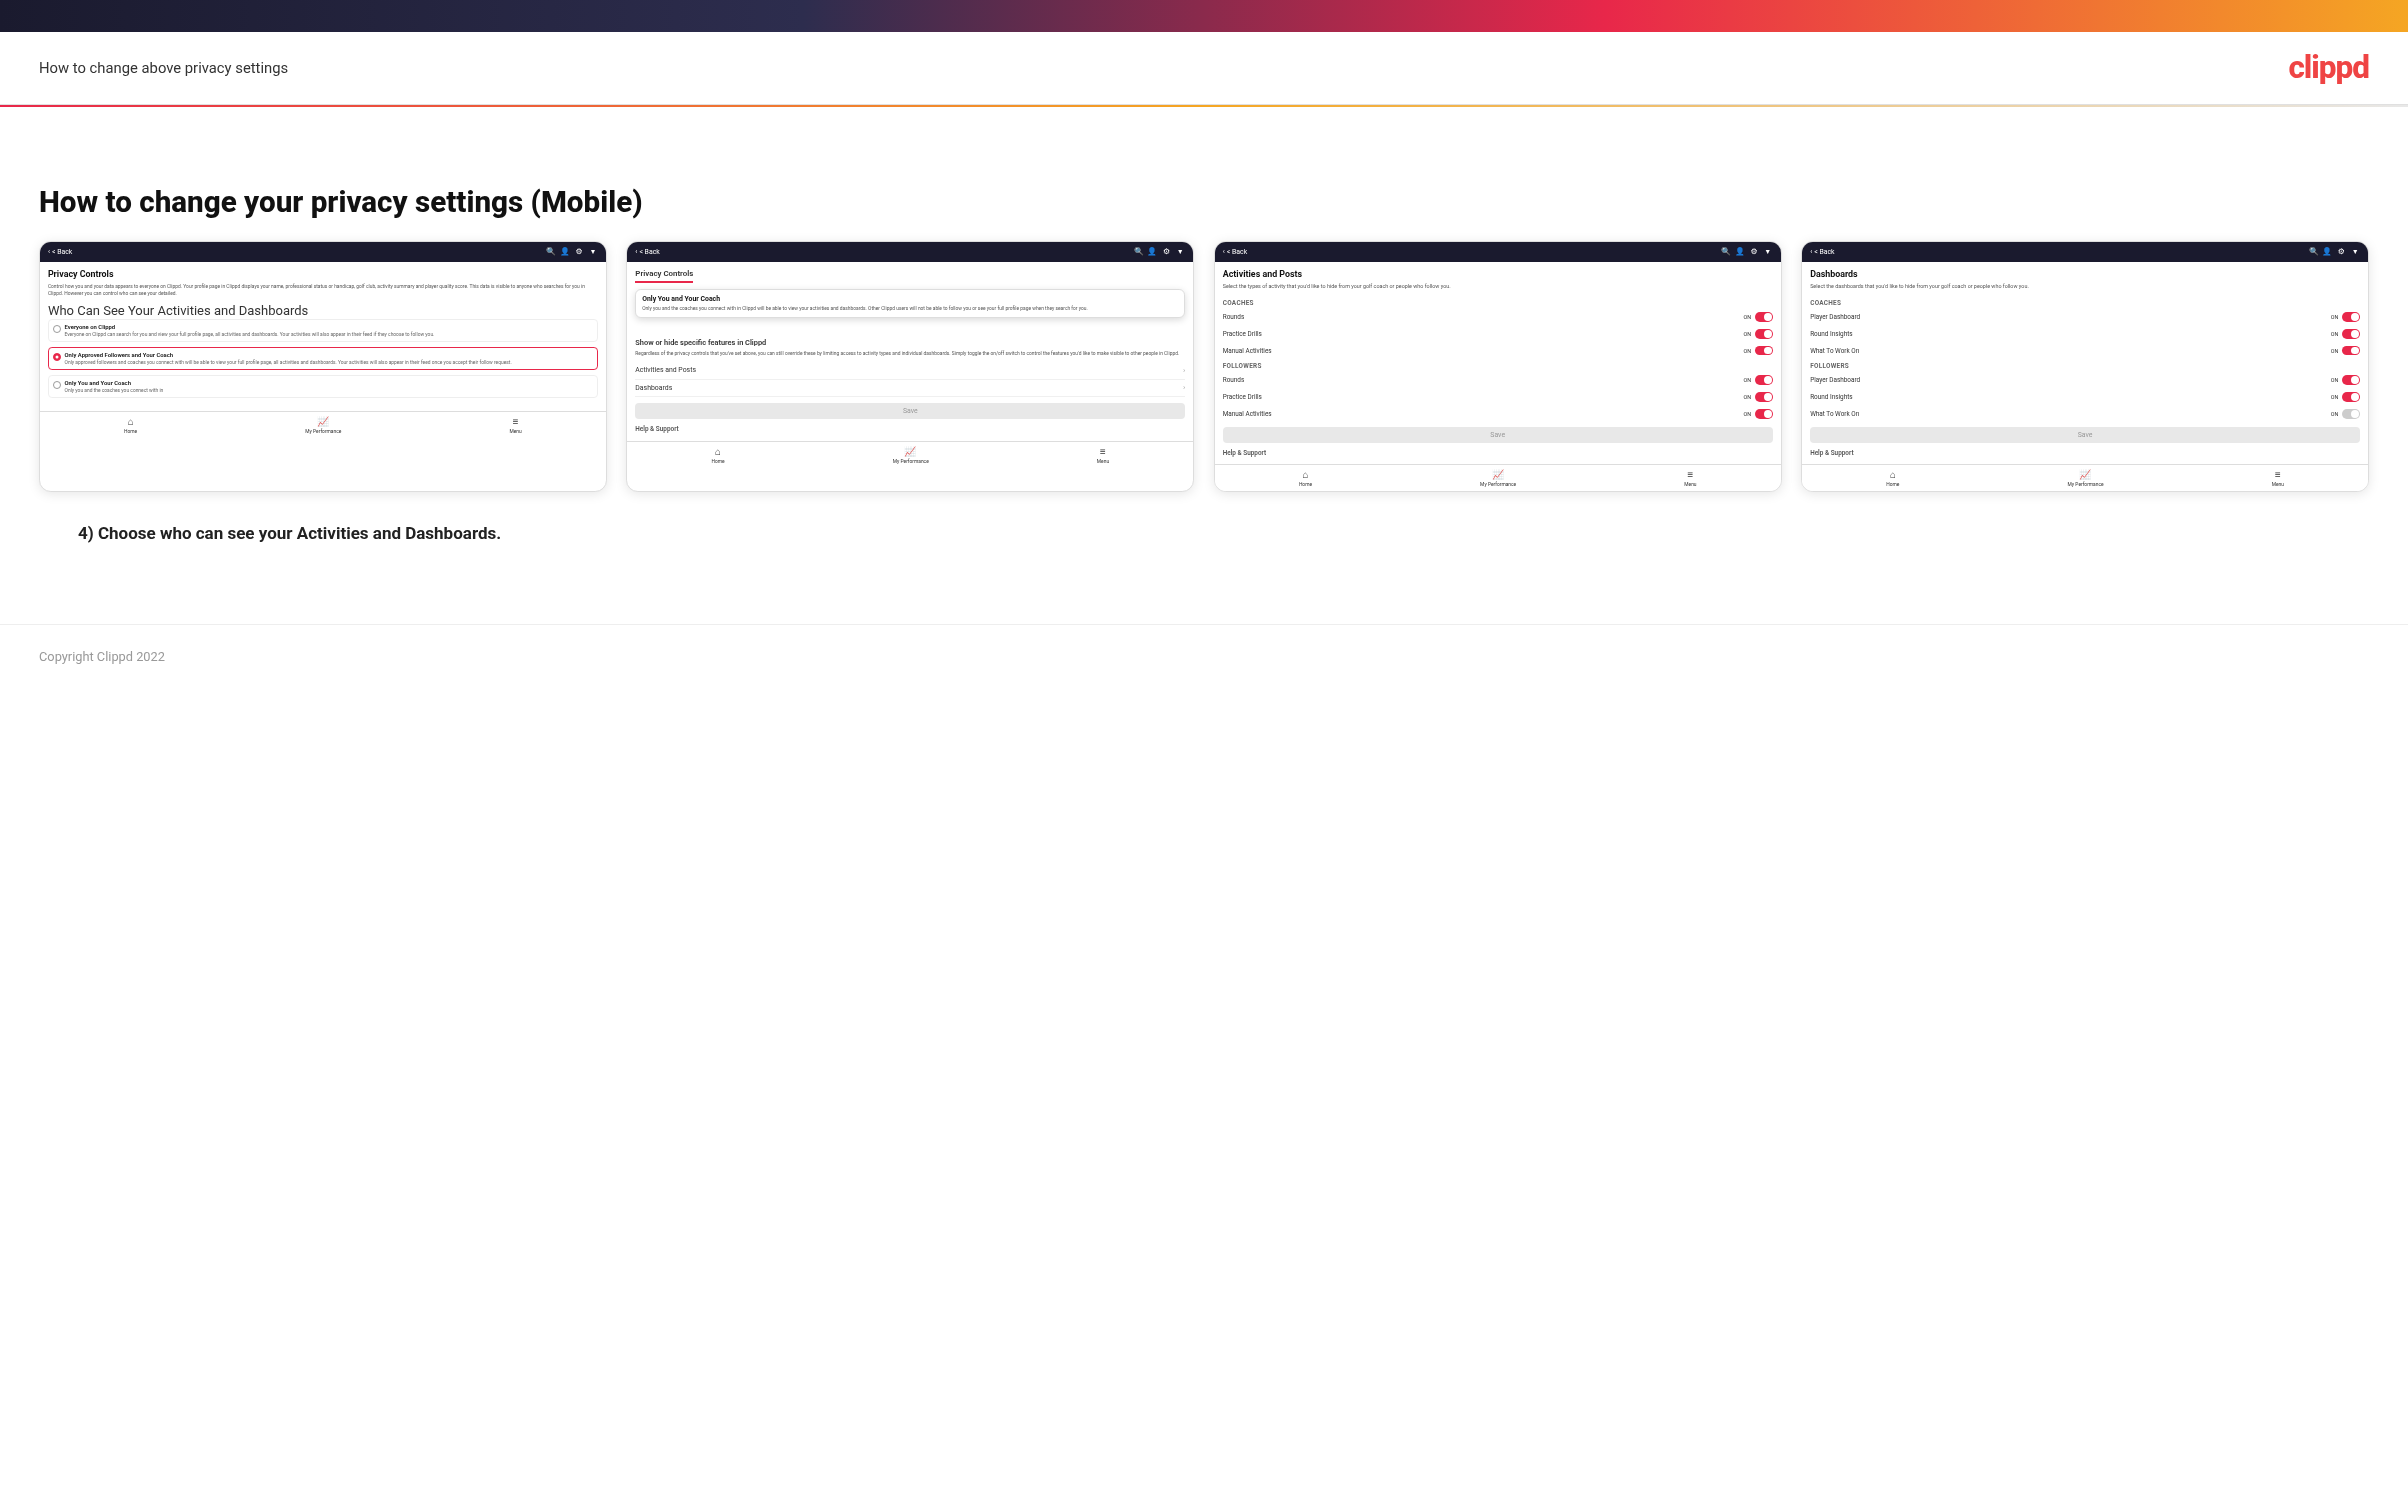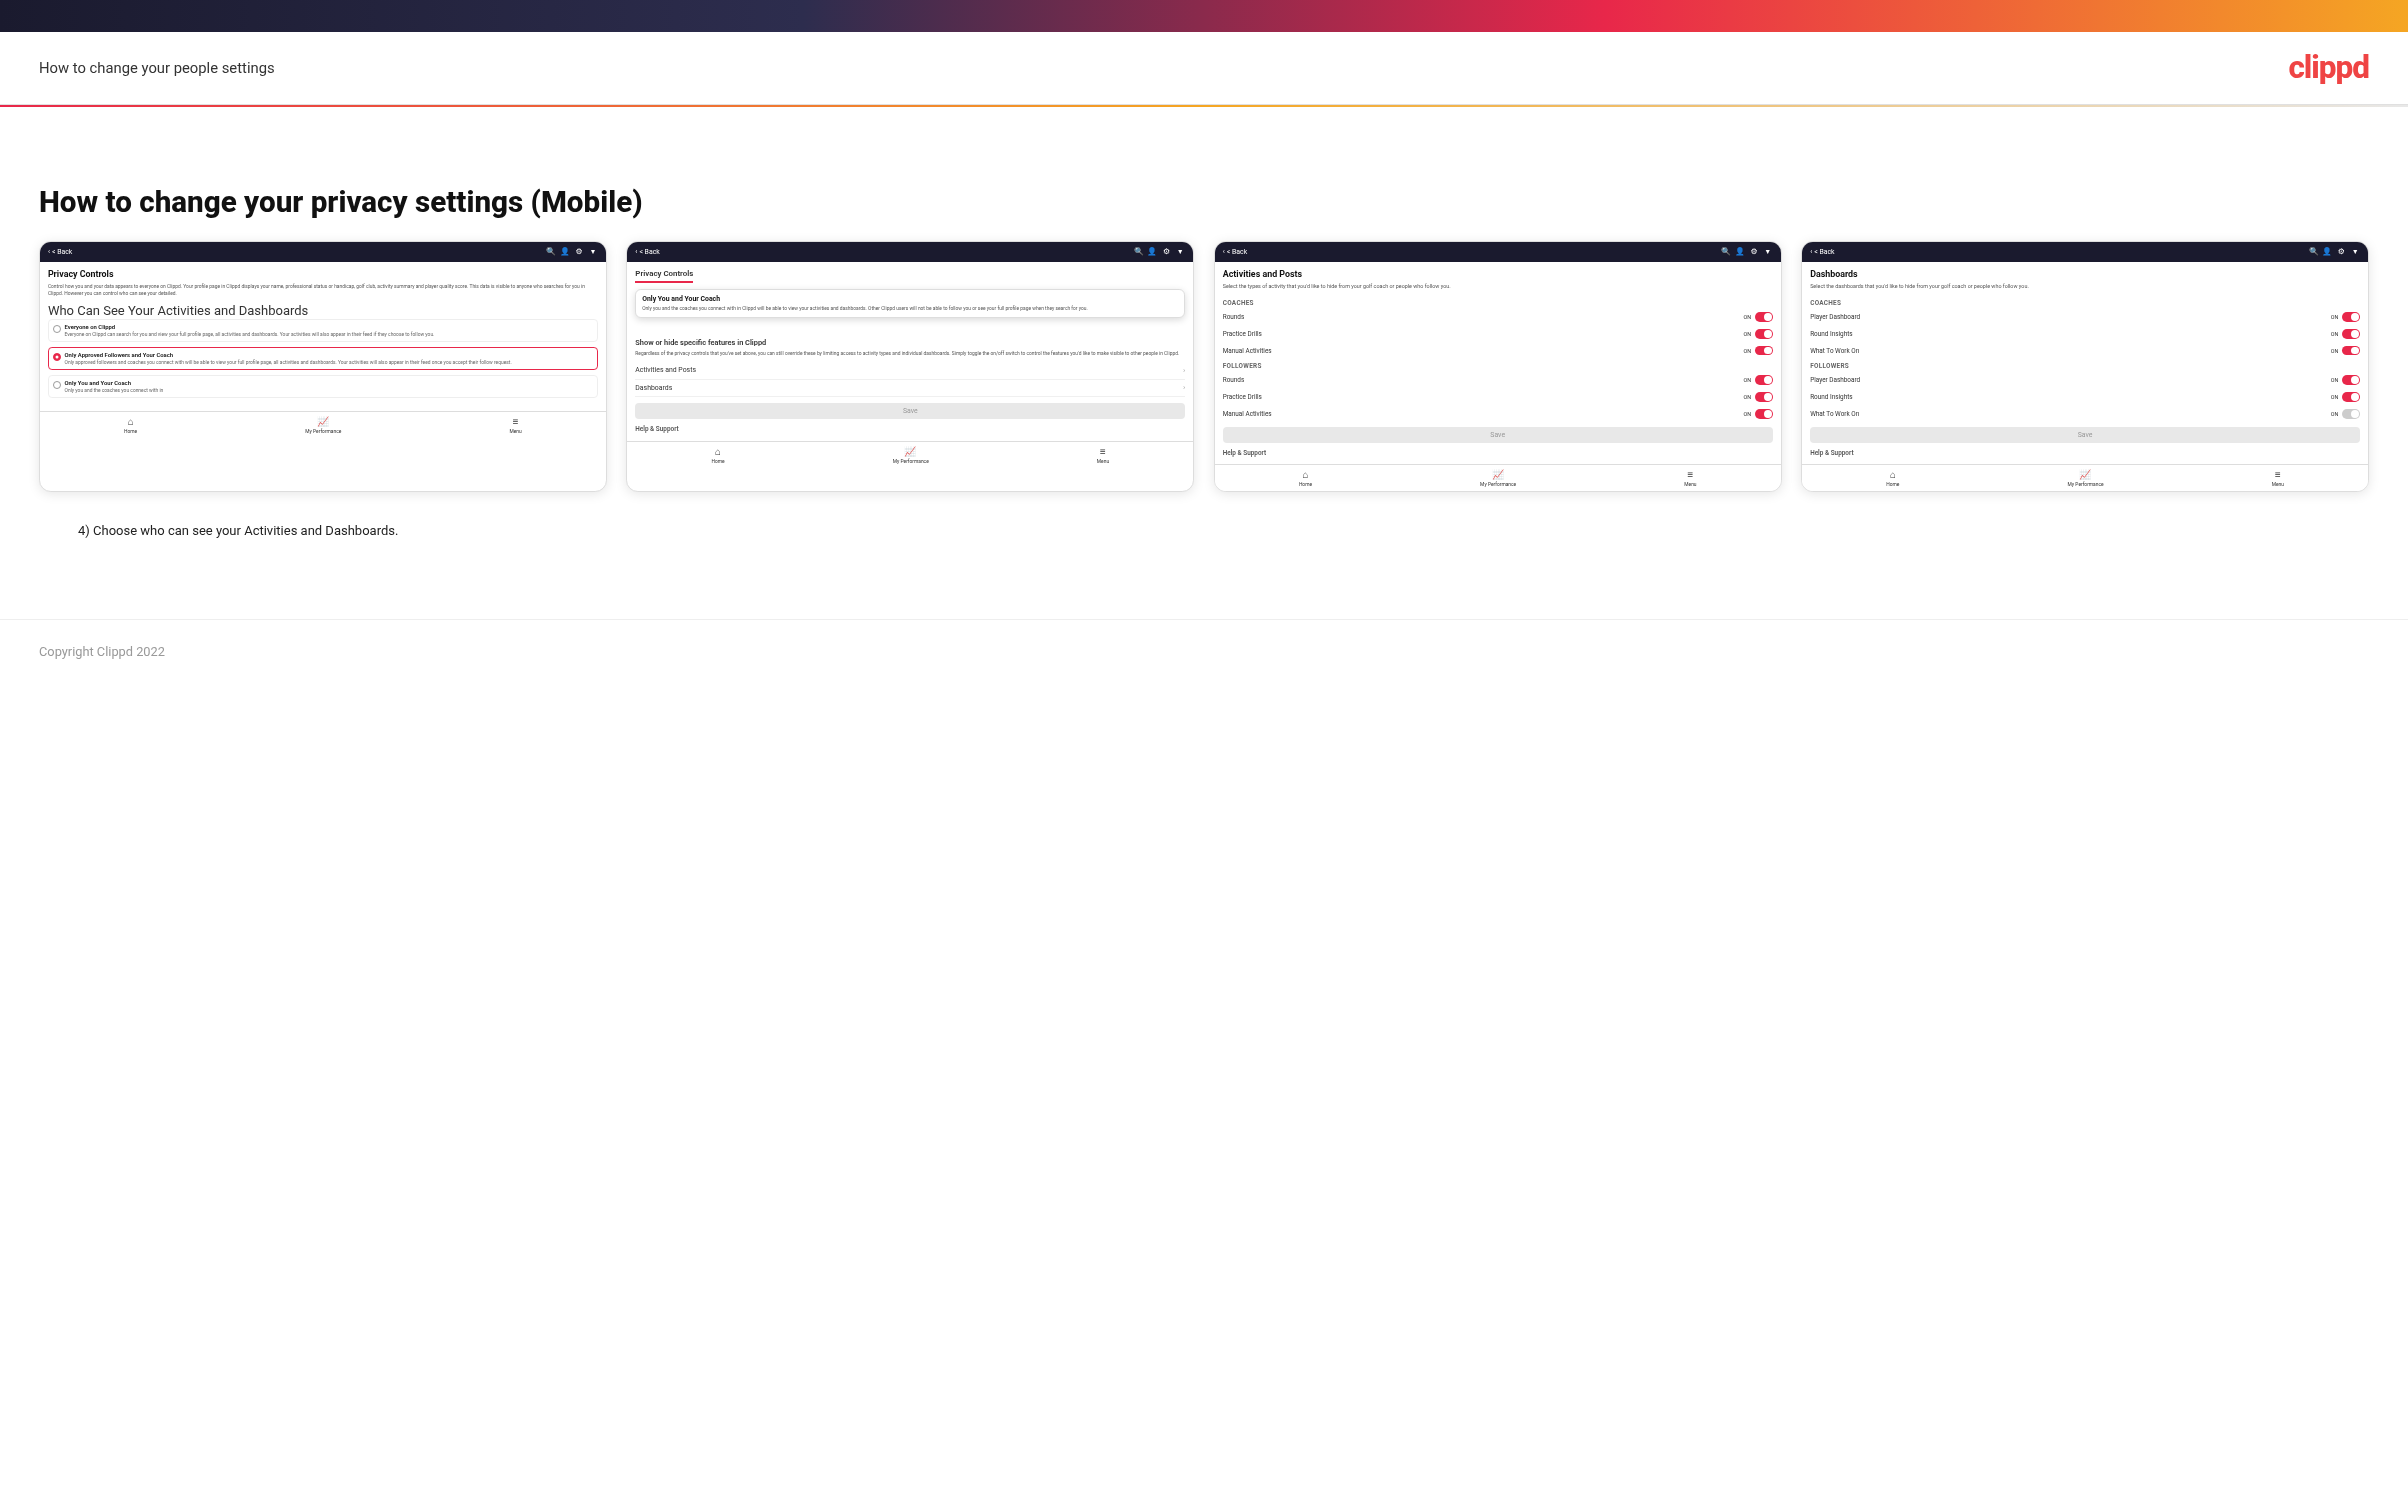--- a/index.html
+++ b/index.html
@@ -312,22 +312,22 @@
 
     
     .caption-area {
       text-align: center;
     }
     .caption-area.left-align {
       text-align: left;
       padding-left: 39px;
     }
     .caption-text {
-      font-size: 13px;
-      font-weight: 400;
+      font-size: 17px;
+      font-weight: 700;
       color: #222;
       line-height: 1.4;
     }
 
     
     .captions-row {
       display: grid;
       grid-template-columns: 1fr 1fr;
       gap: 0;
       margin-top: 19.7px;
@@ -371,21 +371,21 @@
       line-height: 1.4;
       margin-bottom: 4.9px;
     }
   </style>
 </head>
 <body>
 
 <div class="top-bar"></div>
 
 <div class="header">
-  <span class="header-title">How to change your people settings</span>
+  <span class="header-title">How to change above privacy settings</span>
   <span class="logo">clippd</span>
 </div>
 
 <div class="divider"></div>
 
 <div class="main-content">
   <h1 class="page-title">How to change your privacy settings (Mobile)</h1>
 
   <div class="screenshots-grid">
 

